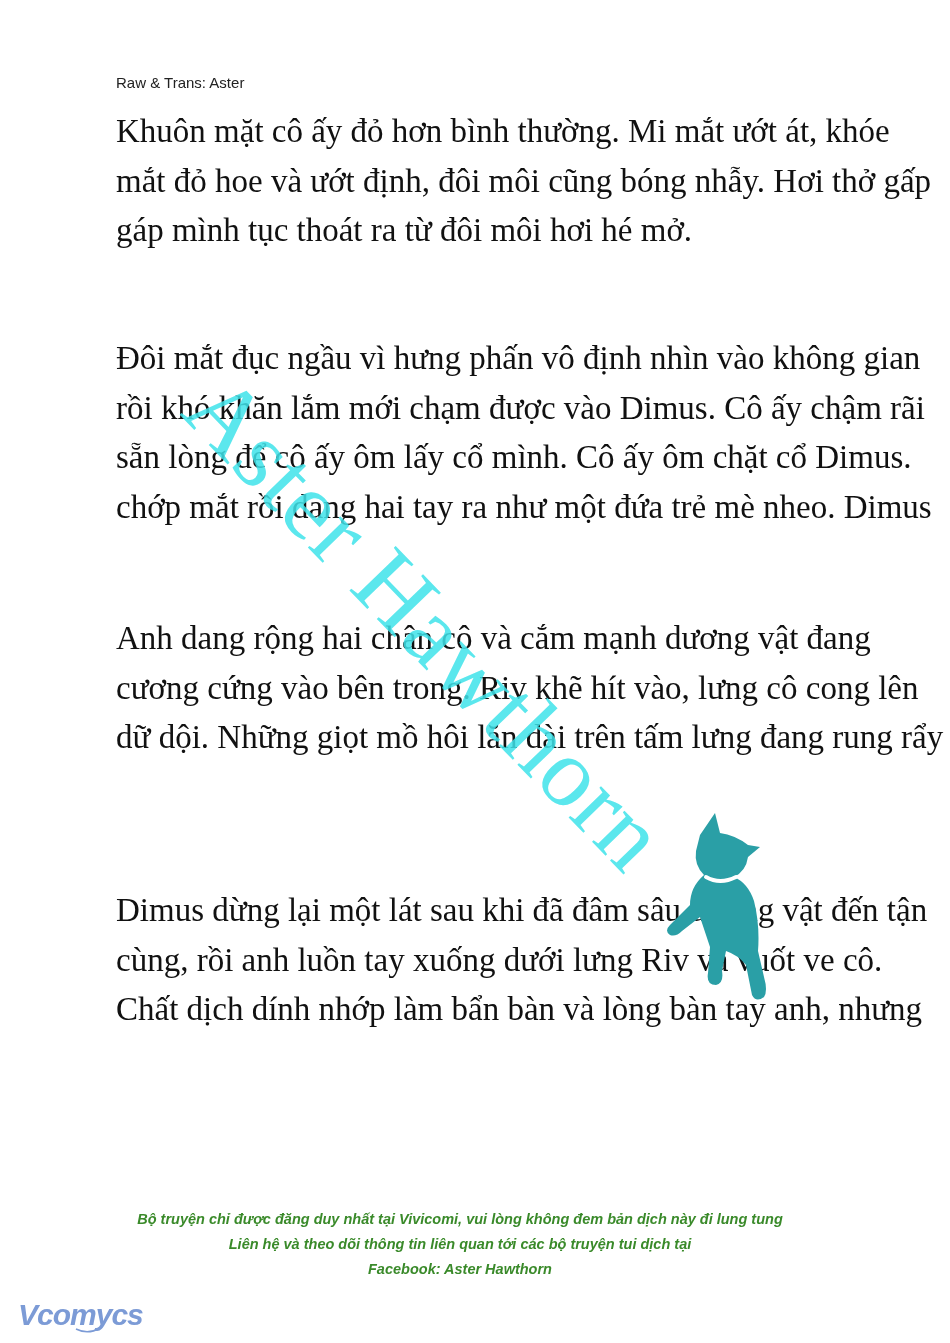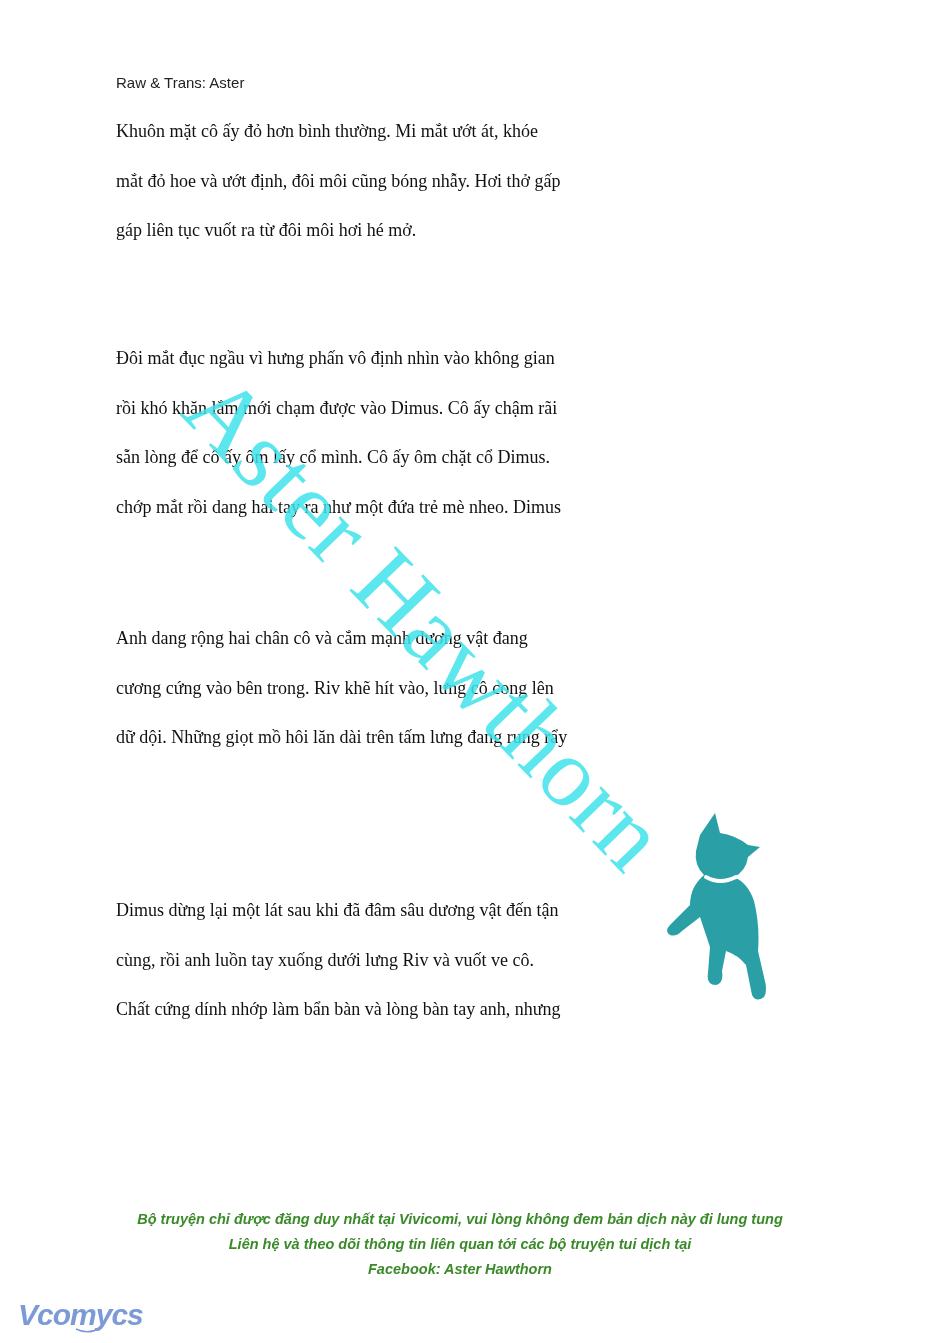--- a/index.html
+++ b/index.html
@@ -20,21 +20,21 @@
       font-family: "Liberation Sans", sans-serif;
       font-size: 15px;
       color: #222222;
       margin-top: 16px;
     }
     .body-text {
       position: absolute;
       left: 116px;
       width: 740px;
       font-family: "Liberation Serif", serif;
-      font-size: 18px;
+      font-size: 33px;
       line-height: 49.5px;
       color: #111111;
       margin: 0;
     }
     .line {
       display: block;
       white-space: nowrap;
     }
     #p1 { top: 107px; }
     #p2 { top: 334px; }
@@ -97,40 +97,40 @@
     }
   </style>
 </head>
 <body>
 
 <div class="header">Raw &amp; Trans: Aster</div>
 
 <div class="body-text" id="p1">
   <span class="line">Khuôn mặt cô ấy đỏ hơn bình thường. Mi mắt ướt át, khóe</span>
   <span class="line">mắt đỏ hoe và ướt định, đôi môi cũng bóng nhẫy. Hơi thở gấp</span>
-  <span class="line">gáp liên tục vuốt ra từ đôi môi hơi hé mở.</span>
+  <span class="line">gáp mình tục thoát ra từ đôi môi hơi hé mở.</span>
 </div>
 
 <div class="body-text" id="p2">
   <span class="line">Đôi mắt đục ngầu vì hưng phấn vô định nhìn vào không gian</span>
   <span class="line">rồi khó khăn lắm mới chạm được vào Dimus. Cô ấy chậm rãi</span>
   <span class="line">sẵn lòng để cô ấy ôm lấy cổ mình. Cô ấy ôm chặt cổ Dimus.</span>
   <span class="line">chớp mắt rồi dang hai tay ra như một đứa trẻ mè nheo. Dimus</span>
 </div>
 
 <div class="body-text" id="p3">
   <span class="line">Anh dang rộng hai chân cô và cắm mạnh dương vật đang</span>
   <span class="line">cương cứng vào bên trong. Riv khẽ hít vào, lưng cô cong lên</span>
   <span class="line">dữ dội. Những giọt mồ hôi lăn dài trên tấm lưng đang rung rẩy</span>
 </div>
 
 <div class="body-text" id="p4">
   <span class="line">Dimus dừng lại một lát sau khi đã đâm sâu dương vật đến tận</span>
   <span class="line">cùng, rồi anh luồn tay xuống dưới lưng Riv và vuốt ve cô.</span>
-  <span class="line">Chất cứng dính nhớp làm bẩn bàn và lòng bàn tay anh, nhưng</span>
+  <span class="line">Chất dịch dính nhớp làm bẩn bàn và lòng bàn tay anh, nhưng</span>
 </div>
 
 <div class="watermark">Aster Hawthorn</div>
 
 <svg class="cat-logo" viewBox="0 0 110 200" xmlns="http://www.w3.org/2000/svg">
   <g fill="#2a9fa6">
 
     <path d="M40 30 L55 8 L60 28 Q75 30 88 40 L100 42 L88 52 Q86 66 74 72 Q58 78 44 70 Q34 60 36 46 Z"></path>
 
     <path d="M44 70 Q30 82 30 100 L10 120 Q4 126 10 130 Q16 132 22 126 L40 112 Q46 130 50 142 L48 168 Q46 180 56 180 Q64 178 62 166 L66 146 Q78 150 86 160 L92 190 Q96 198 104 192 Q108 186 104 172 L98 146 Q100 120 94 96 Q88 78 74 72 Z"></path>

